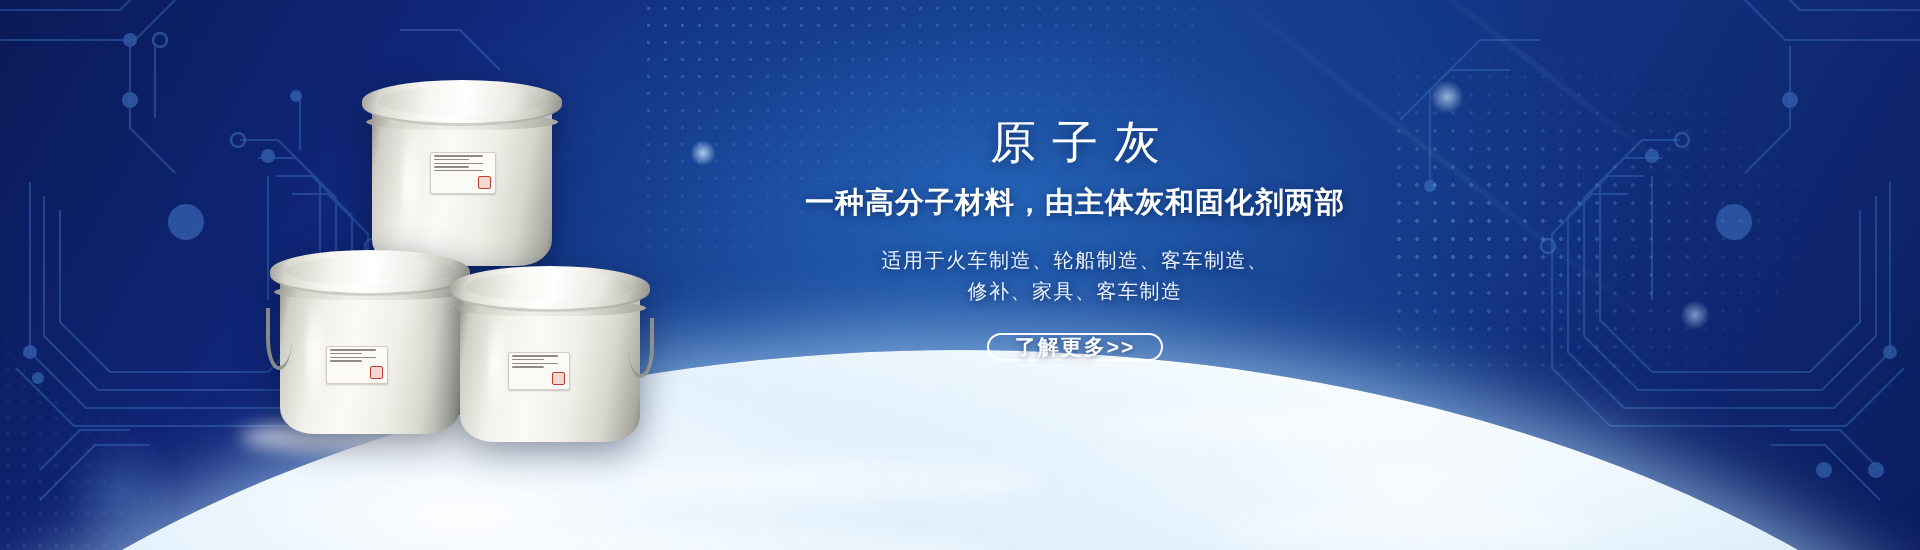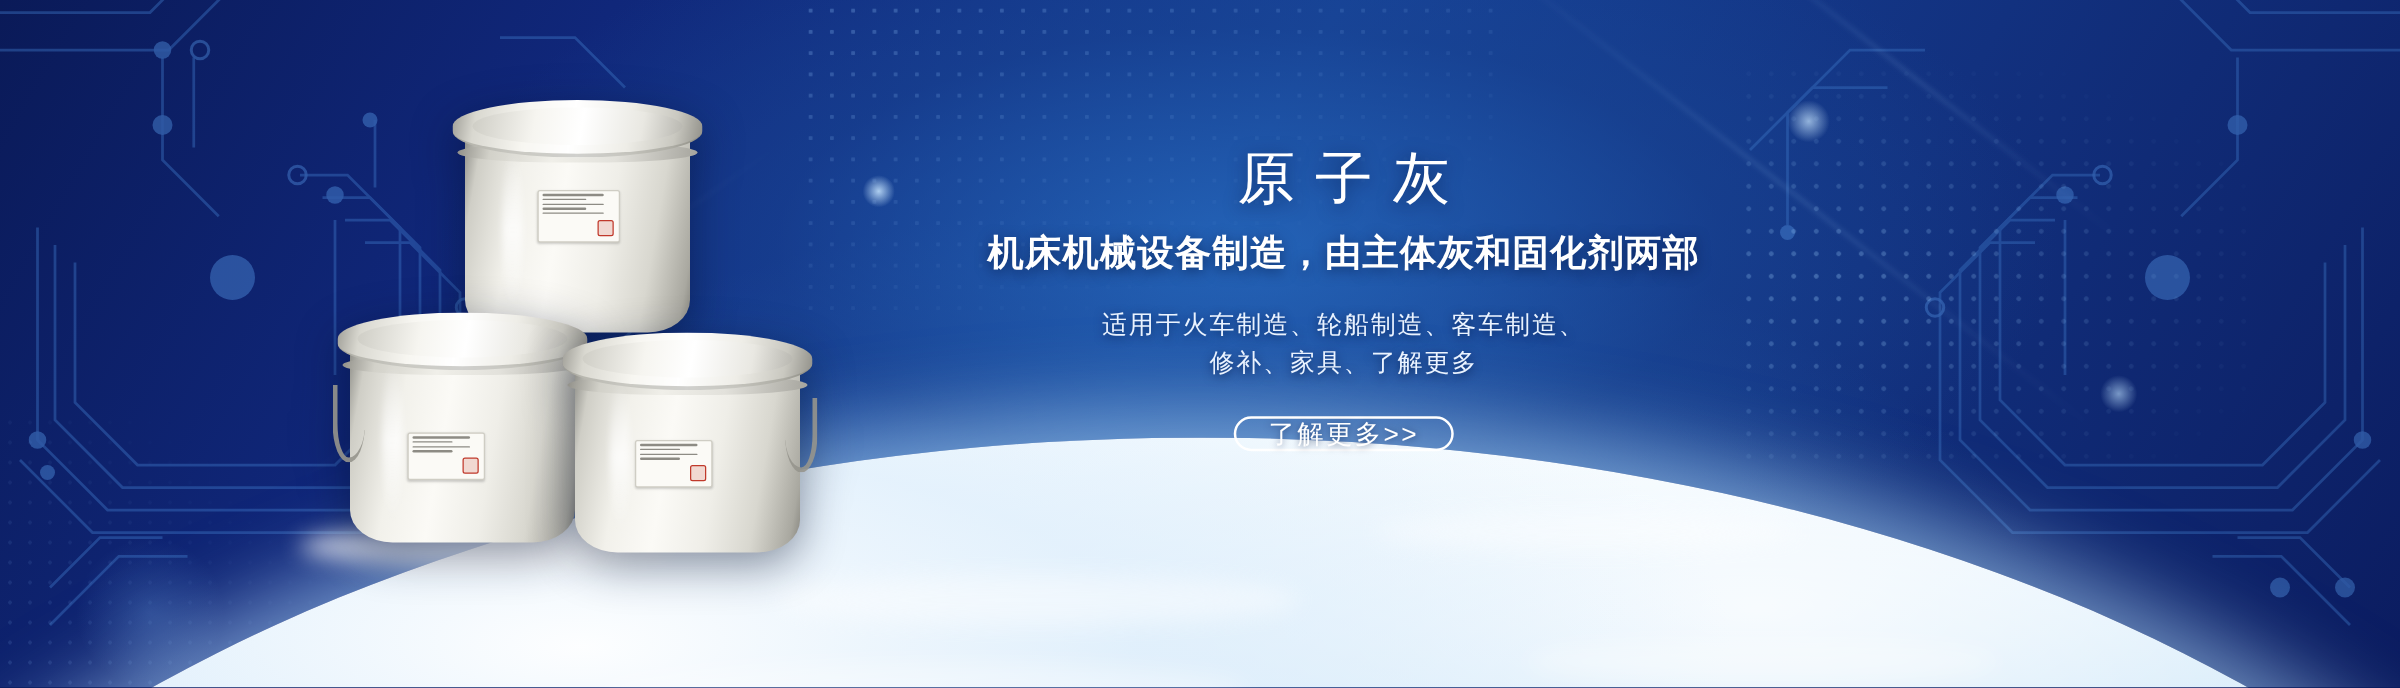--- a/index.html
+++ b/index.html
@@ -123,20 +123,21 @@
   }
   #desc{margin-top:22px;color:#eaf3ff;font-size:20px;line-height:1.55;letter-spacing:1.5px;text-shadow:0 2px 8px rgba(0,18,60,.65);}
   #desc .line{display:block;white-space:nowrap;text-align:center;}
   #cta-wrap{margin-top:26px;display:flex;justify-content:center;}
   #cta{
     display:inline-flex;align-items:center;justify-content:center;
     min-width:176px;height:28px;padding:0 22px;
     border:2px solid #ffffff;border-radius:22px;background:transparent;
     color:#ffffff;font-size:21px;letter-spacing:2px;cursor:pointer;
     text-shadow:0 1px 6px rgba(0,18,60,.5);
+    font-weight:bold;
   }
 </style>
 </head>
 <body>
 
 <div id="banner">
 
   <div class="circuit left">
     <svg viewBox="0 0 620 550" preserveAspectRatio="none" aria-hidden="true">
       <g fill="none" stroke="#3f79c8" stroke-width="2.2" opacity=".75">
@@ -275,23 +276,23 @@
           <i class="m"></i>
           <i class="s"></i>
         <div class="stamp"></div>
       </div>
     </div>
 
   </div>
 
   <div id="content">
     <div id="title">原子灰</div>
-    <div id="subtitle">机床机械设备制造，由主体灰和固化剂两部</div>
+    <div id="subtitle">一种高分子材料，由主体灰和固化剂两部</div>
     <div id="desc">
       <span class="line">适用于火车制造、轮船制造、客车制造、</span>
-      <span class="line">修补、家具、了解更多</span>
+      <span class="line">修补、家具、客车制造</span>
     </div>
     <div id="cta-wrap">
       <button id="cta">了解更多&gt;&gt;</button>
     </div>
   </div>
 
 </div>
 
 </body></html>

